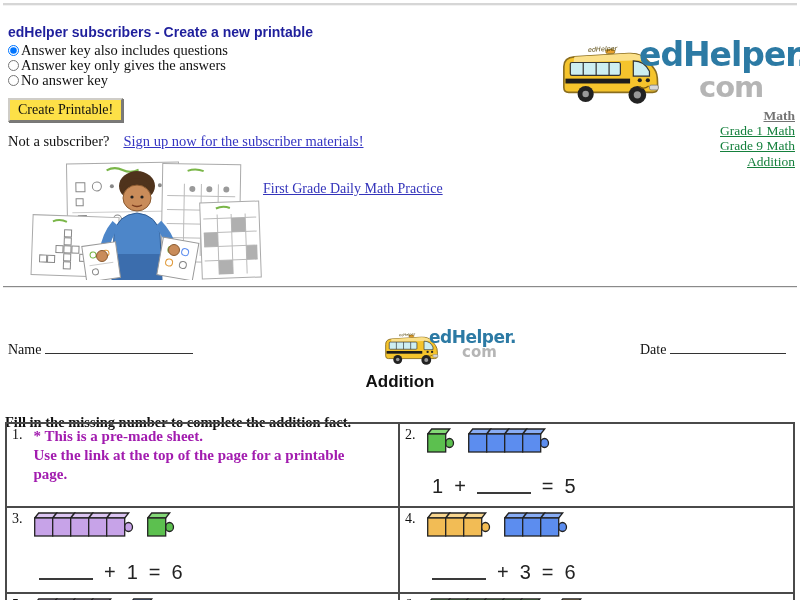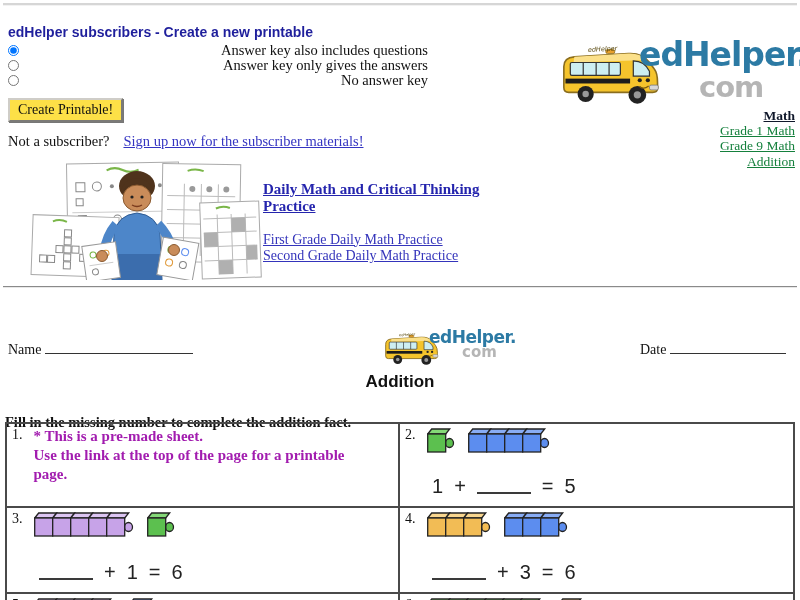--- a/index.html
+++ b/index.html
@@ -7,21 +7,21 @@
           font-family:"Liberation Serif","DejaVu Serif",serif;color:#111;}
   .abs{position:absolute;}
 
   
   .top-rule{left:3px;right:3px;top:3px;height:2px;background:#d6d6d6;border-bottom:1px solid #f2f2f2;}
 
   
   .sub-panel{left:8px;top:24px;width:420px;}
   .sub-heading{font-family:"Liberation Sans","DejaVu Sans",sans-serif;font-weight:bold;
                font-size:14px;color:#1f1f9c;margin-bottom:3px;}
-  .radio-row{display:flex;align-items:center;height:15px;margin:0;justify-content:space-between;}
+  .radio-row{display:flex;align-items:center;height:15px;margin:0;}
   .radio-row input{width:11px;height:11px;margin:0 2px 0 0;}
   .radio-row label{font-size:14.5px;line-height:15px;}
   .create-btn{margin-top:10px;font-family:"Liberation Serif",serif;font-size:14px;color:#111;
               background:#fde047;border:2px outset #cfcdc8;box-shadow:1px 1px 0 #777;
               padding:2px 8px;cursor:pointer;}
 
   .not-sub{left:8px;top:133px;font-size:14.5px;}
   .not-sub a{margin-left:14px;}
   a{color:#3434c2;text-decoration:underline;cursor:pointer;}
 
@@ -32,21 +32,21 @@
 
   
   .logo-big{left:553px;top:33px;width:247px;height:145px;}
   .bus-big{position:absolute;left:6px;top:6px;width:105px;height:72px;}
   .wordmark-big{position:absolute;left:86px;top:2px;font-family:"DejaVu Sans",sans-serif;
                 font-weight:bold;font-size:33px;color:#2c7aa4;letter-spacing:-1px;}
   .tld-big{position:absolute;left:146px;top:37px;font-family:"DejaVu Sans",sans-serif;
            font-weight:bold;font-size:29px;color:#b5b5b5;letter-spacing:-1px;}
   .nav{left:600px;top:108px;width:195px;text-align:right;font-size:13.5px;line-height:15.2px;}
   .nav a{color:#15803d;display:block;}
-  .nav a.bold{font-weight:bold;color:#0f172a;}
+  .nav a.bold{font-weight:bold;color:#737373;}
 
   
   .mid-rule{left:3px;right:3px;top:286px;height:1px;background:#8a8a8a;border-bottom:1px solid #e8e8e8;}
 
   
   .ws-name{left:8px;top:341px;font-size:14px;}
   .ws-date{left:640px;top:341px;font-size:14px;}
   .uline{display:inline-block;border-bottom:1px solid #333;height:12px;vertical-align:baseline;}
   .logo-small{left:383px;top:326px;width:135px;height:46px;}
   .bus-small{position:absolute;left:0;top:3px;width:58px;height:40px;}
@@ -218,23 +218,21 @@
       <circle cx="158" cy="93" r="3.5" fill="none" stroke="#7ab648"></circle>
       <circle cx="172" cy="93" r="3.5" fill="none" stroke="#5c8def"></circle>
       <circle cx="158" cy="106" r="3.5" fill="none" stroke="#e09a3a"></circle>
       <circle cx="172" cy="106" r="3.5" fill="none" stroke="#888"></circle>
     </g>
     <circle cx="90" cy="98" r="5.5" fill="#c98c5a" stroke="#8a5a30"></circle>
     <circle cx="162" cy="92" r="5.5" fill="#c98c5a" stroke="#8a5a30"></circle>
   </svg>
 
   <div class="abs practice">
-    <a class="main">Daily Math and Critical Thinking Practice</a>
     <a class="sub">First Grade Daily Math Practice</a>
-    <a class="sub">Second Grade Daily Math Practice</a>
   </div>
 
   <div class="abs logo-big">
     <svg class="bus-big" viewBox="0 0 130 85">
         <use href="#bus"></use>
       </svg>
     <span class="wordmark-big">edHelper.</span>
     <span class="tld-big">com</span>
   </div>
 

